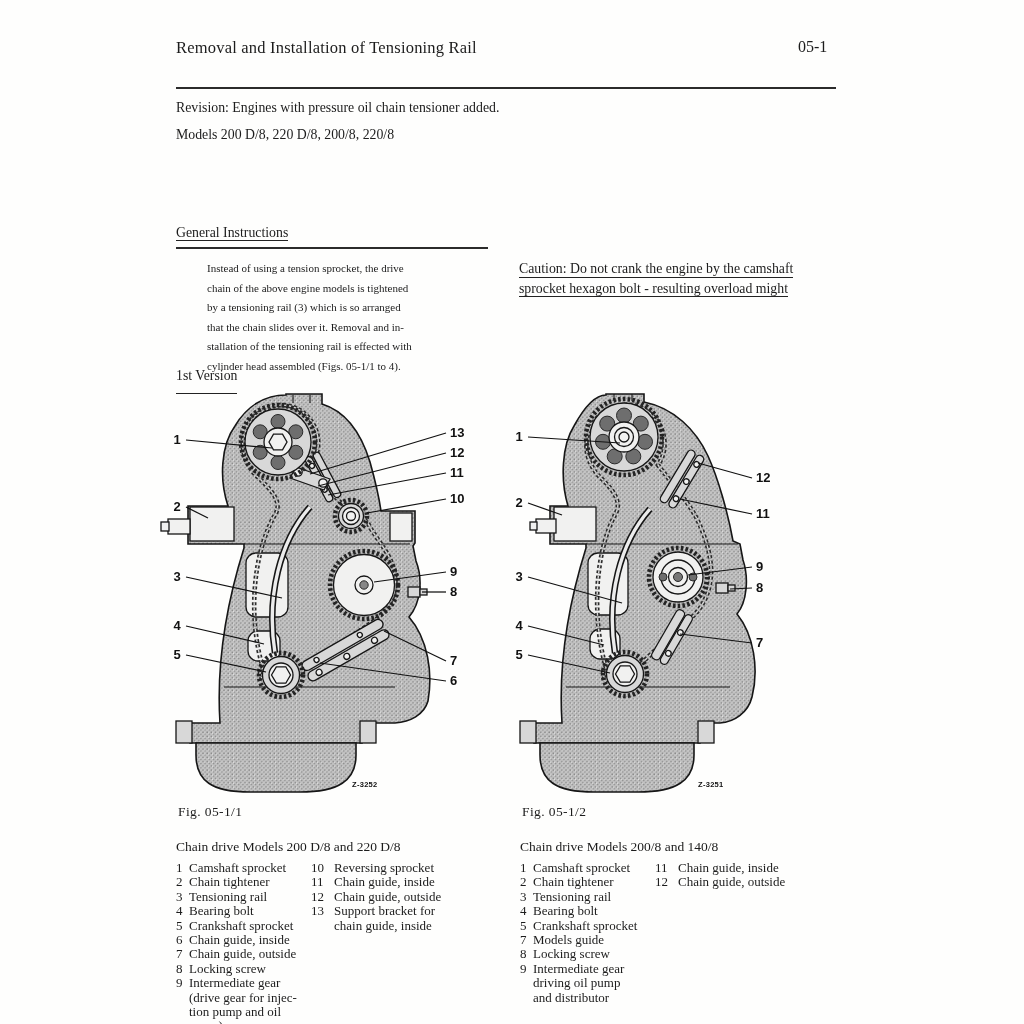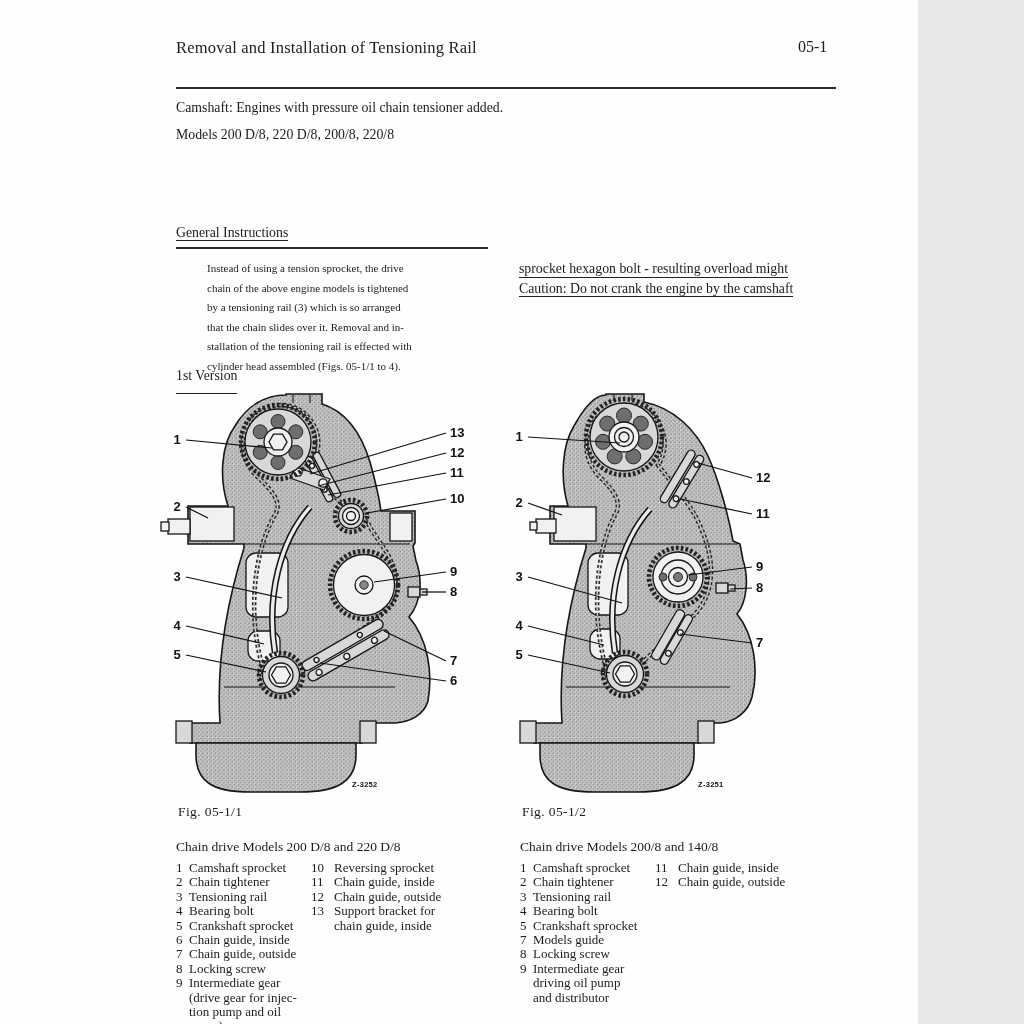--- a/index.html
+++ b/index.html
@@ -1,16 +1,16 @@
 <!DOCTYPE html>
 <html><head>
 <meta charset="utf-8">
 <style>
   html,body{margin:0;padding:0;background:#e8e8e8;}
-  .page{position:relative;width:918px;height:1024px;background:#fefefd;
+  .page{position:relative;width:1024px;height:1024px;background:#fefefd;
         font-family:"Liberation Serif",serif;color:#1c1c1c;overflow:hidden;}
   .abs{position:absolute;}
   .doc-title{left:176px;top:38px;font-size:16.5px;letter-spacing:.2px;}
   .page-number{top:38px;left:798px;font-size:16px;}
   .top-rule{left:176px;top:87px;width:660px;height:2px;background:#2b2b2b;}
   .revision-line{left:176px;top:100px;font-size:13.8px;}
   .models-line{left:176px;top:127px;font-size:13.8px;}
   .gi-heading{left:176px;top:225px;font-size:13.8px;}
   .gi-heading span{border-bottom:1.3px solid #222;padding-bottom:0;}
   .gi-rule{left:176px;top:247px;width:312px;height:2px;background:#2b2b2b;}
@@ -50,36 +50,36 @@
 </style>
 </head>
 <body>
 
 <div class="page">
 
   <div class="abs doc-title">Removal and Installation of Tensioning Rail</div>
   <div class="abs page-number">05-1</div>
   <div class="abs top-rule"></div>
 
-  <div class="abs revision-line">Camshaft: Engines with pressure oil chain tensioner added.</div>
+  <div class="abs revision-line">Revision: Engines with pressure oil chain tensioner added.</div>
   <div class="abs models-line">Models 200 D/8, 220 D/8, 200/8, 220/8</div>
 
   <div class="abs gi-heading"><span>General Instructions</span></div>
   <div class="abs gi-rule"></div>
 
   <div class="abs intro-para">Instead of using a tension sprocket, the drive
 chain of the above engine models is tightened
 by a tensioning rail (3) which is so arranged
 that the chain slides over it. Removal and in-
 stallation of the tensioning rail is effected with
 cylinder head assembled (Figs. 05-1/1 to 4).</div>
 
   <div class="abs caution-block">
+    <div class="cl"><span>Caution: Do not crank the engine by the camshaft</span></div>
     <div class="cl"><span>sprocket hexagon bolt - resulting overload might</span></div>
-    <div class="cl"><span>Caution: Do not crank the engine by the camshaft</span></div>
   </div>
 
   <div class="abs version-heading"><span>1st Version</span></div>
 
   <svg class="fig-svg fig1" viewBox="0 0 320 412">
     <defs>
       <pattern id="stipA" width="4.2" height="4.2" patternUnits="userSpaceOnUse">
         <rect width="4.2" height="4.2" fill="#c3c3c3"></rect>
         <circle cx="1" cy="1.1" r="0.8" fill="#858585"></circle>
         <circle cx="3.1" cy="3" r="0.8" fill="#8d8d8d"></circle>

